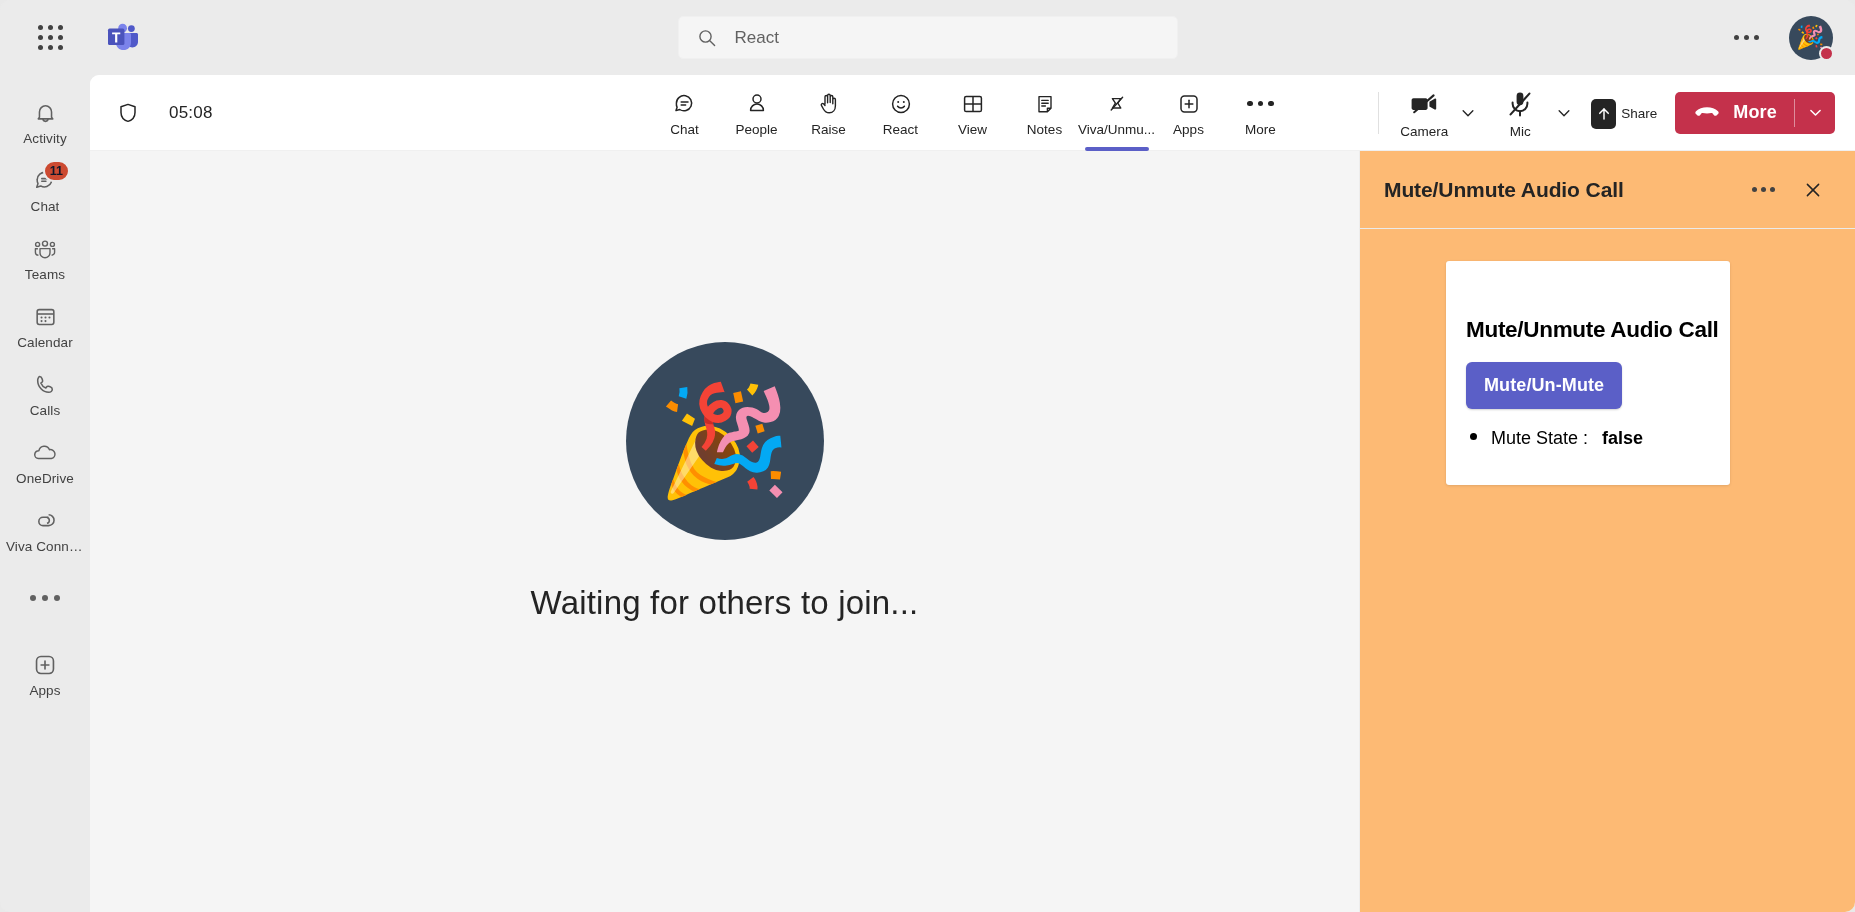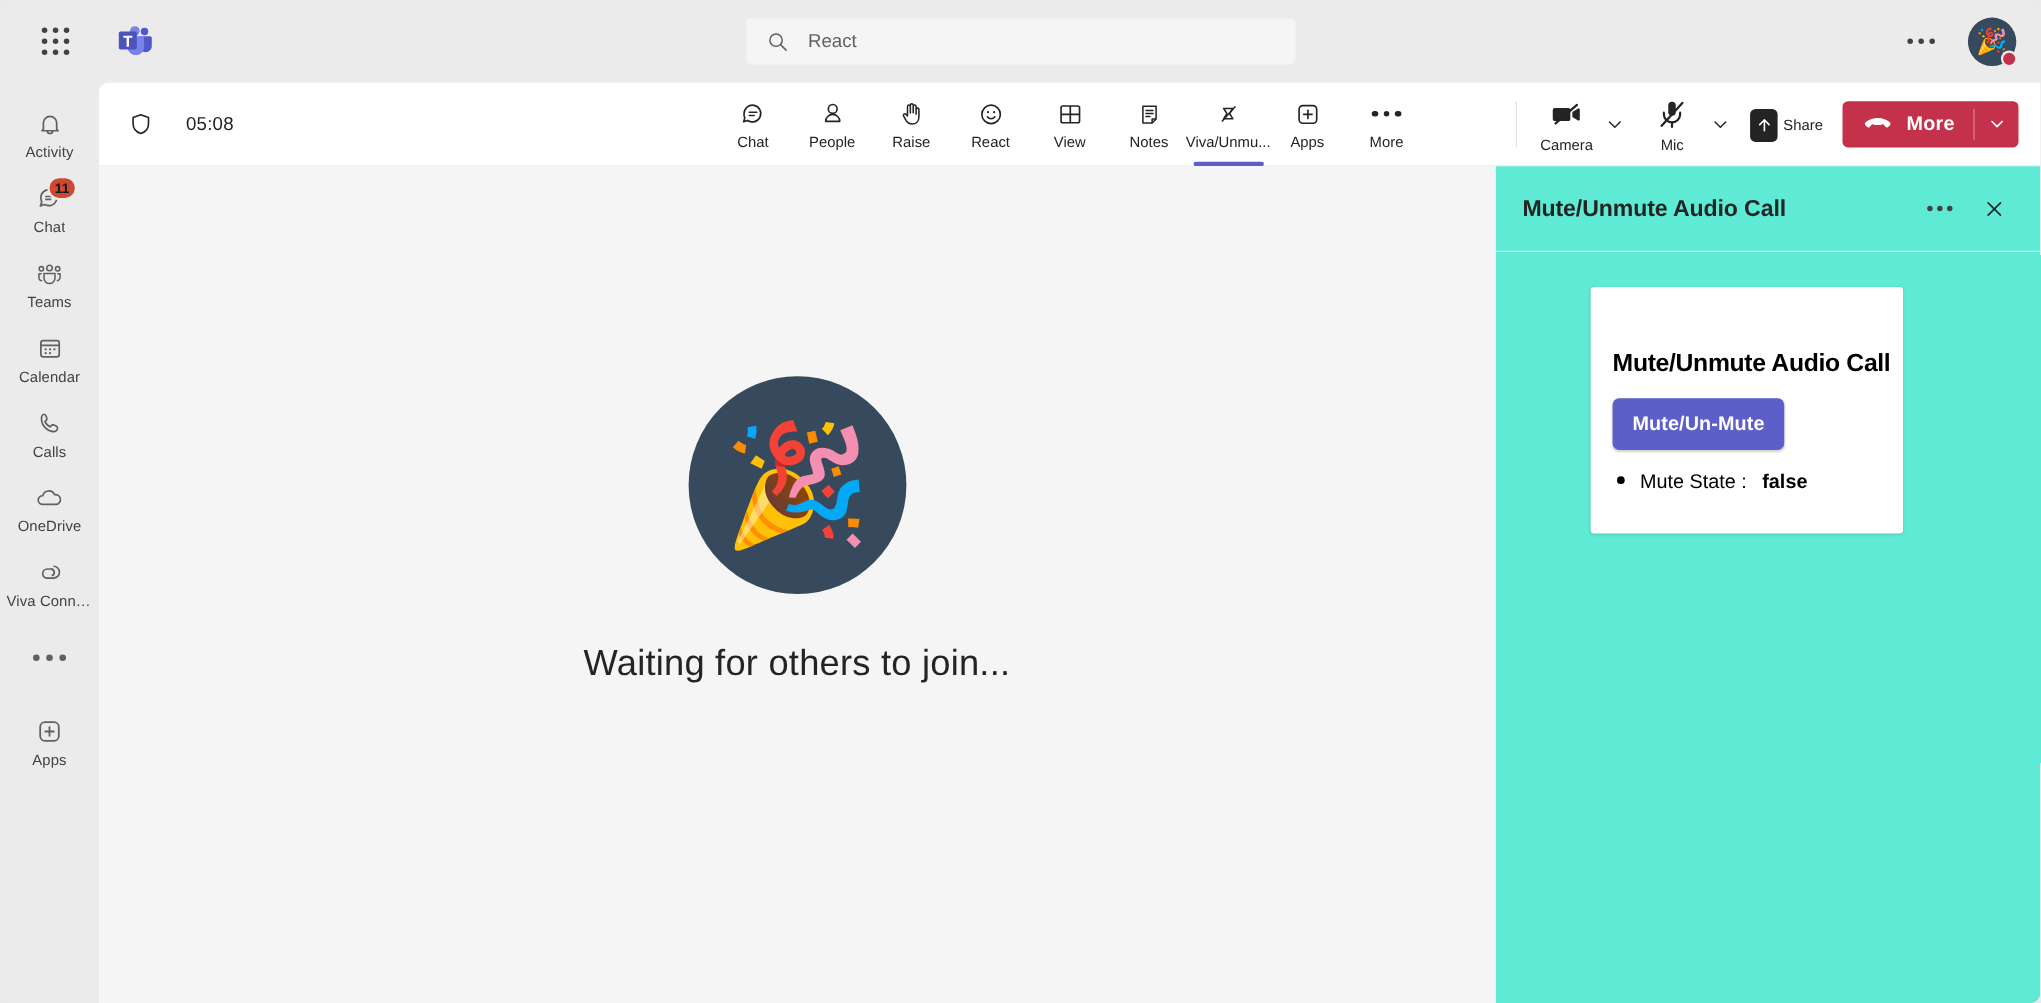--- a/index.html
+++ b/index.html
@@ -204,21 +204,21 @@
     width: 198px; height: 198px; border-radius: 50%;
     background: #37495C;
     display: flex; align-items: center; justify-content: center;
     font-size: 108px; line-height: 1;
   }
   .waiting-text { font-size: 33px; color: #242424; font-weight: 400; letter-spacing: .2px;}
 
   
   .panel {
     width: 495px; min-width: 495px;
-    background: #5eead4;
+    background: #fdba74;
     display: flex; flex-direction: column;
   }
   .panel-head {
     height: 78px; min-height: 78px;
     display: flex; align-items: center;
     padding: 0 26px 0 24px;
     border-bottom: 1px solid #EAEAEA;
   }
   .panel-title { font-size: 21px; font-weight: bold; color: #242424; letter-spacing: -.1px;}
   .panel-actions { margin-left: auto; display: flex; align-items: center; gap: 14px; }

